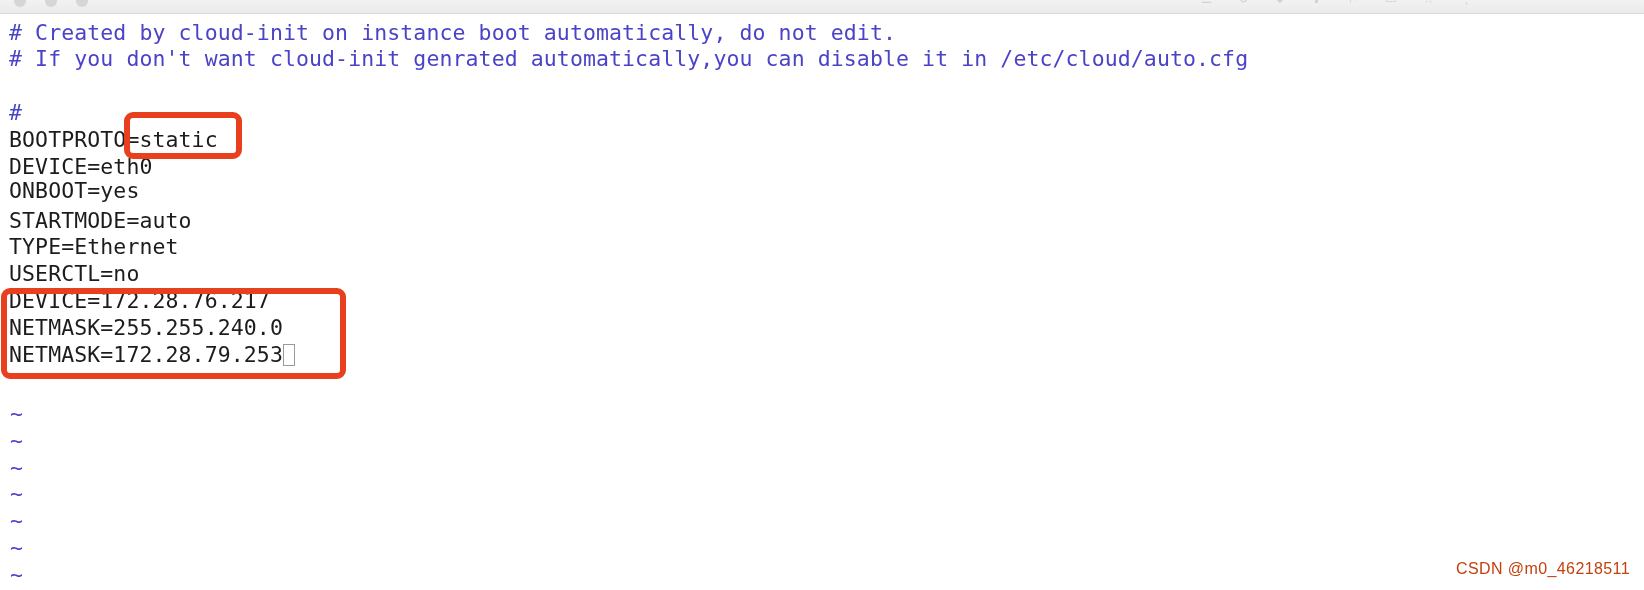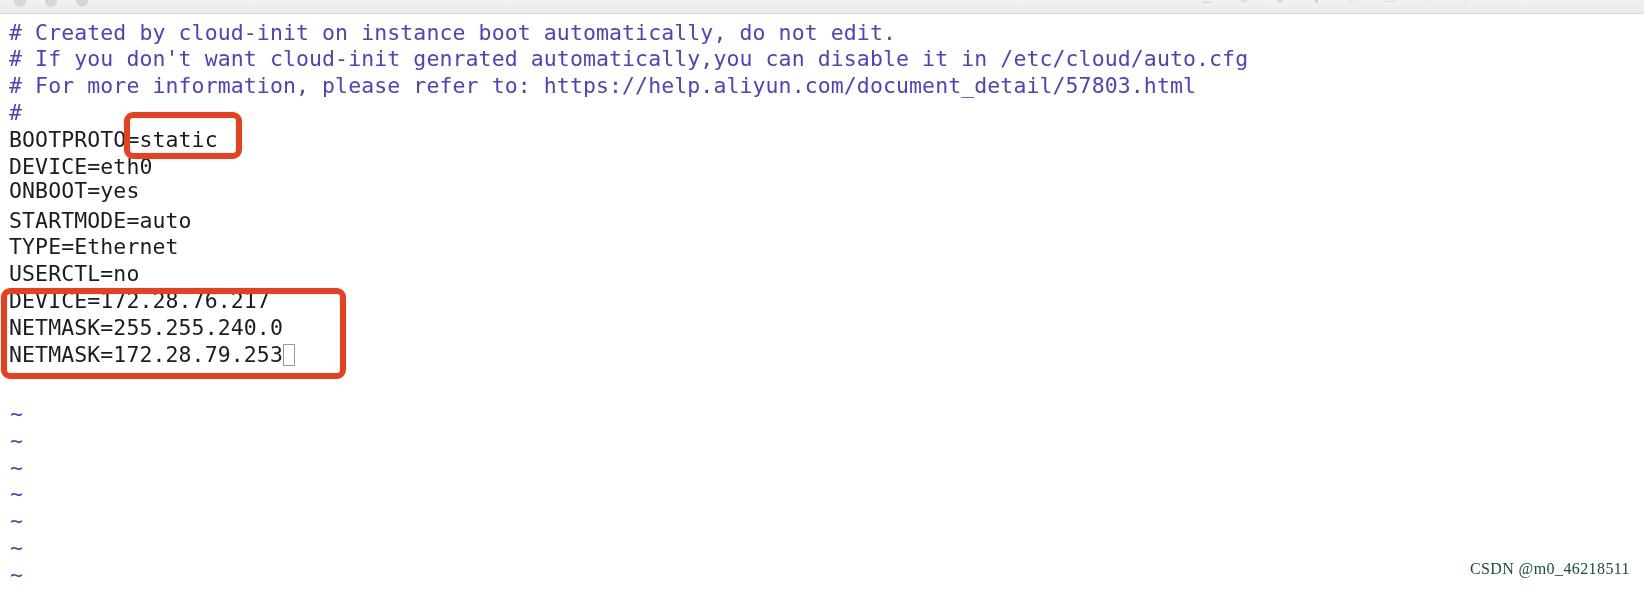--- a/index.html
+++ b/index.html
@@ -105,23 +105,23 @@
   #redbox-network {
     left: 1px;    top: 288px;
     width: 345px; height: 91px;
   }
 
   
   #watermark {
     position: absolute;
     right: 14px;
     bottom: 12px;
-    font-family: Liberation Serif, serif;
+    font-family: Liberation Sans, sans-serif;
     font-size: 16px;
-    color: #14532d;
+    color: #c2410c;
     letter-spacing: 0.4px;
     white-space: nowrap;
     margin-top: 44px;
   }
 </style>
 </head>
 <body>
 
 <div id="window-chrome">
   <div class="traffic-lights">
@@ -130,21 +130,20 @@
     <span></span>
   </div>
   <div id="chrome-toolbar-ghost">☰ ↻ ⬇ ⬆ ⚑ ▭ ☆ ⋮</div>
   <div id="chrome-tabbar-ghost">ecs · vim ifcfg-eth0 · network config · 172.28.76.217 · centos · aliyun</div>
 </div>
 
 <div id="editor">
 
   <div class="line comment" style="top:6px"># Created by cloud-init on instance boot automatically, do not edit.</div>
   <div class="line comment" style="top:32px"># If you don't want cloud-init genrated automatically,you can disable it in /etc/cloud/auto.cfg</div>
-  <div class="line comment" style="top:59px"># For more information, please refer to: https://help.aliyun.com/document_detail/57803.html</div>
   <div class="line comment" style="top:86px">#</div>
   <div class="line" style="top:113px">BOOTPROTO=static</div>
   <div class="line" style="top:140px">DEVICE=eth0</div>
   <div class="line" style="top:164px">ONBOOT=yes</div>
   <div class="line" style="top:194px">STARTMODE=auto</div>
   <div class="line" style="top:220px">TYPE=Ethernet</div>
   <div class="line" style="top:247px">USERCTL=no</div>
   <div class="line" style="top:274px">DEVICE=172.28.76.217</div>
   <div class="line" style="top:301px">NETMASK=255.255.240.0</div>
   <div class="line" style="top:328px"><span>NETMASK=172.28.79.253</span><span class="cursor"></span></div>

